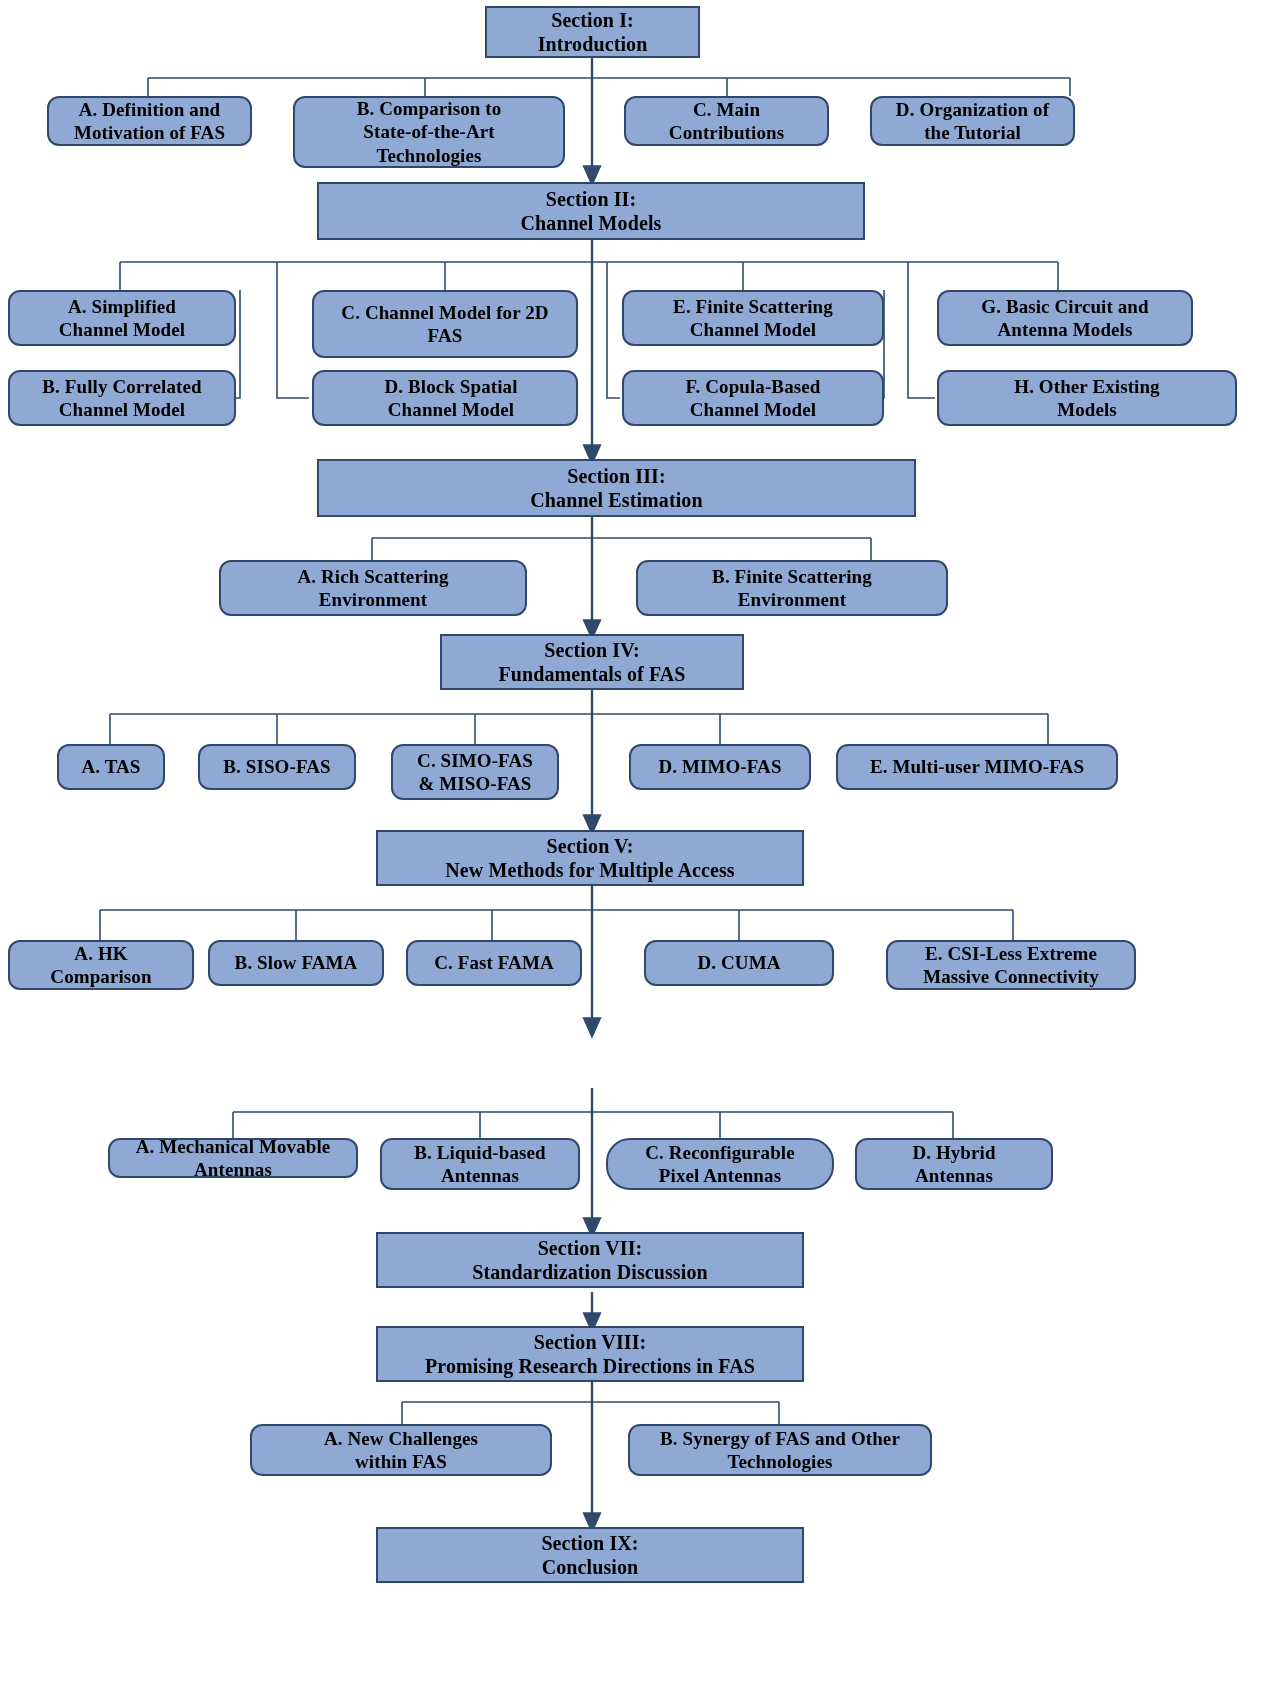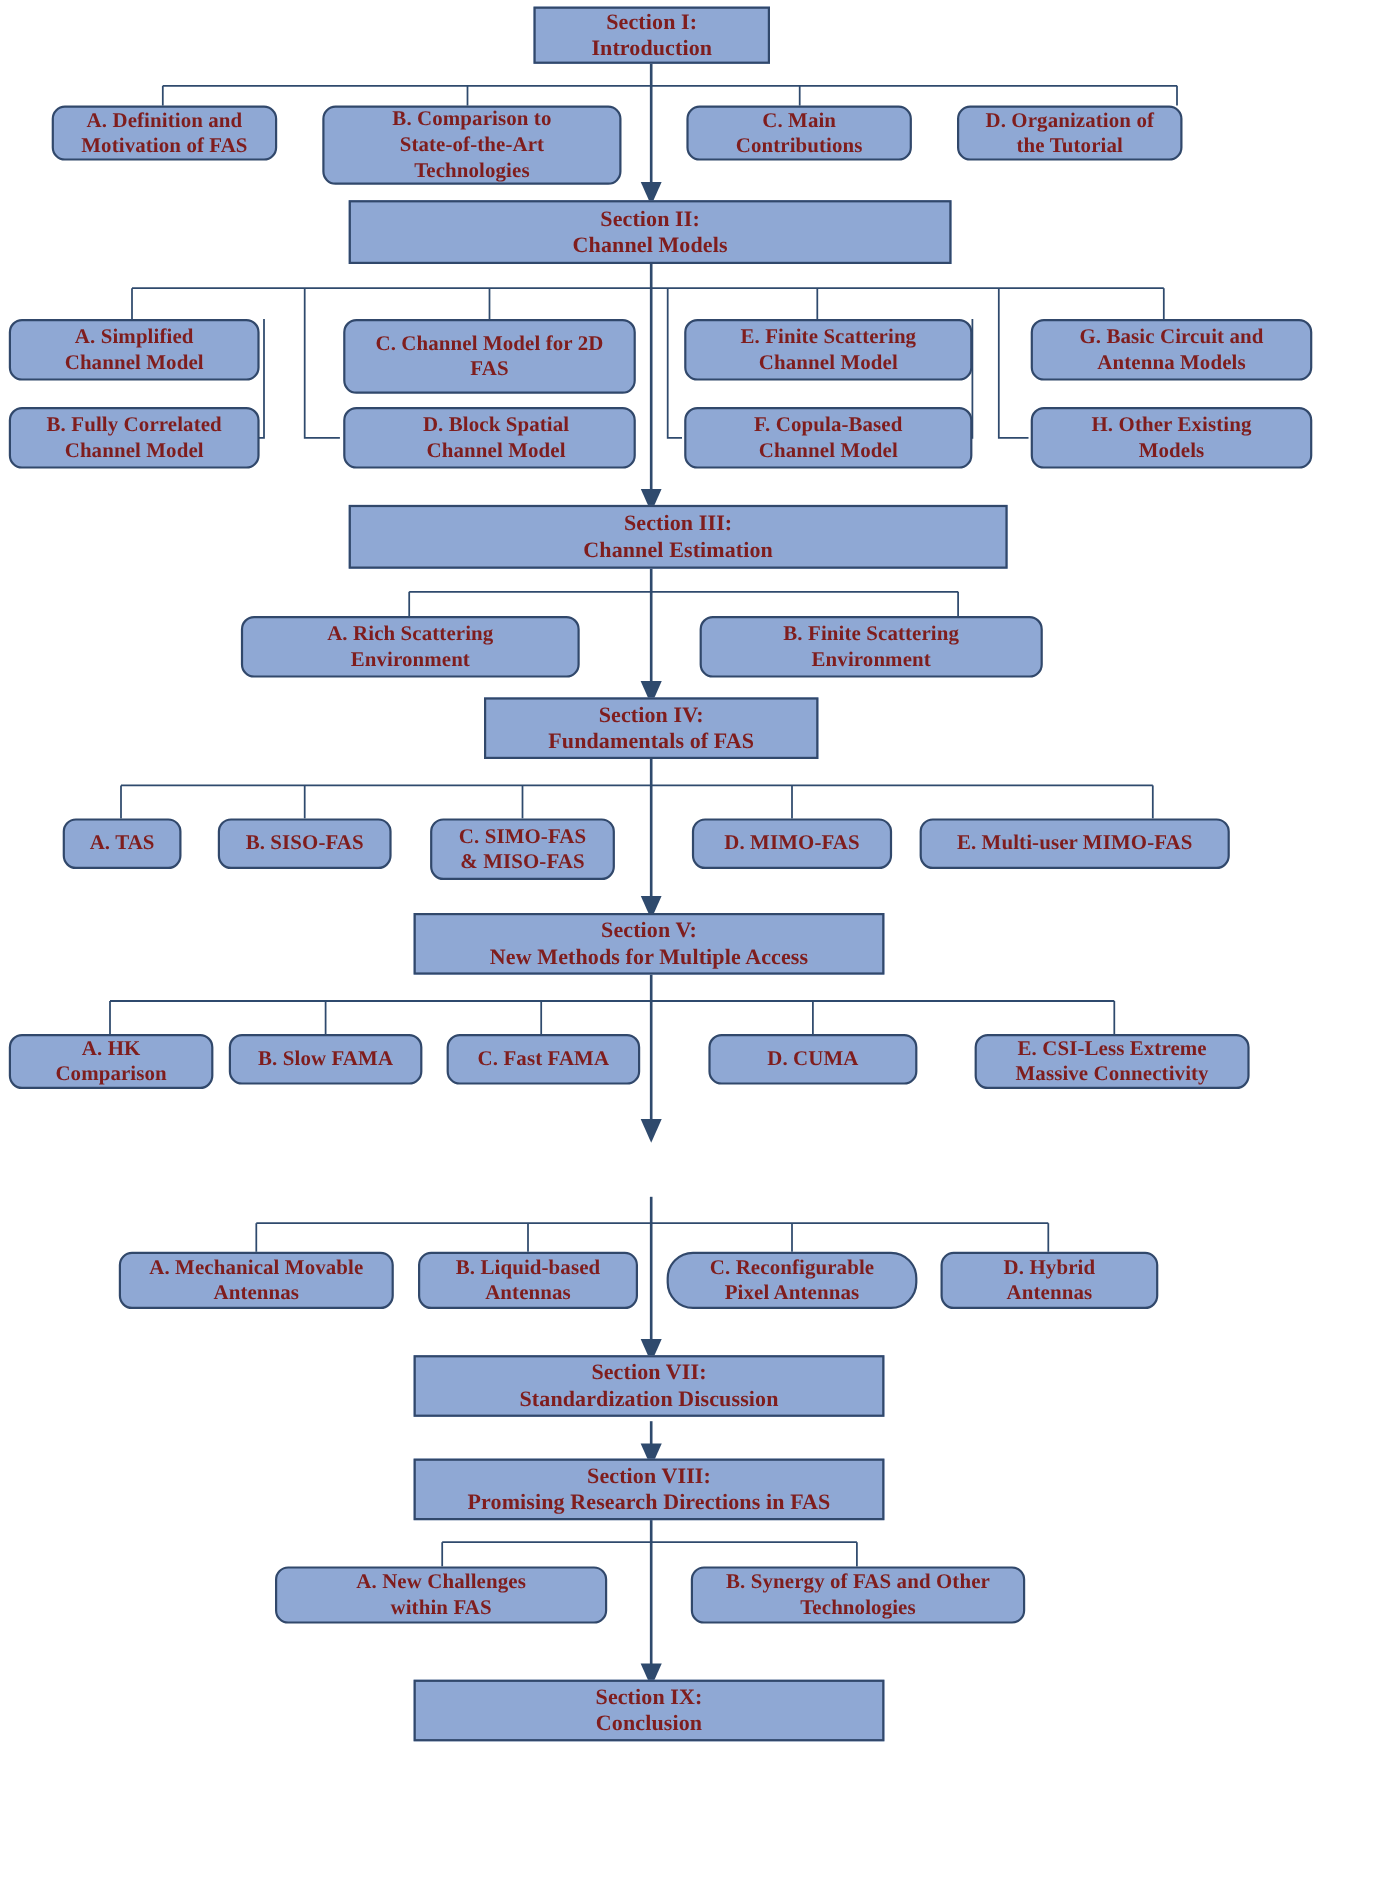--- a/index.html
+++ b/index.html
@@ -21,21 +21,21 @@
     top: 0;
     width: 1271px;
     height: 1706px;
     pointer-events: none;
   }
   .node {
     position: absolute;
     box-sizing: border-box;
     background: #8FA8D4;
     border: 2px solid #31486B;
-    color: #7f1d1d;
+    color: #000000;
     font-weight: bold;
     display: flex;
     align-items: center;
     justify-content: center;
     text-align: center;
     line-height: 1.22;
     letter-spacing: 0.1px;
     z-index: 3;
   }
   .node.section {
@@ -171,21 +171,21 @@
 Channel Model</span>
   </div>
   <div class="node sub" style="left:622px; top:370px; width:262px; height:56px;">
     <span class="txt">F. Copula-Based
 Channel Model</span>
   </div>
   <div class="node sub" style="left:937px; top:290px; width:256px; height:56px;">
     <span class="txt">G. Basic Circuit and
 Antenna Models</span>
   </div>
-  <div class="node sub" style="left:937px; top:370px; width:256px; height:56px;">
+  <div class="node sub" style="left:937px; top:370px; width:300px; height:56px;">
     <span class="txt">H. Other Existing
 Models</span>
   </div>
 
   <div class="node section" style="left:317px; top:459px; width:599px; height:58px;">
     <span class="txt">Section III:
 Channel Estimation</span>
   </div>
 
   <div class="node sub" style="left:219px; top:560px; width:308px; height:56px;">
@@ -236,21 +236,21 @@
   </div>
   <div class="node sub" style="left:644px; top:940px; width:190px; height:46px;">
     <span class="txt">D. CUMA</span>
   </div>
   <div class="node sub" style="left:886px; top:940px; width:250px; height:50px;">
     <span class="txt">E. CSI-Less Extreme
 Massive Connectivity</span>
   </div>
 
 
-  <div class="node sub" style="left:108px; top:1138px; width:250px; height:52px;">
+  <div class="node sub" style="left:108px; top:1138px; width:250px; height:40px;">
     <span class="txt">A. Mechanical Movable
 Antennas</span>
   </div>
   <div class="node sub" style="left:380px; top:1138px; width:200px; height:52px;">
     <span class="txt">B. Liquid-based
 Antennas</span>
   </div>
   <div class="node sub" style="left:606px; top:1138px; width:228px; height:52px;border-radius:24px;">
     <span class="txt">C. Reconfigurable
 Pixel Antennas</span>

